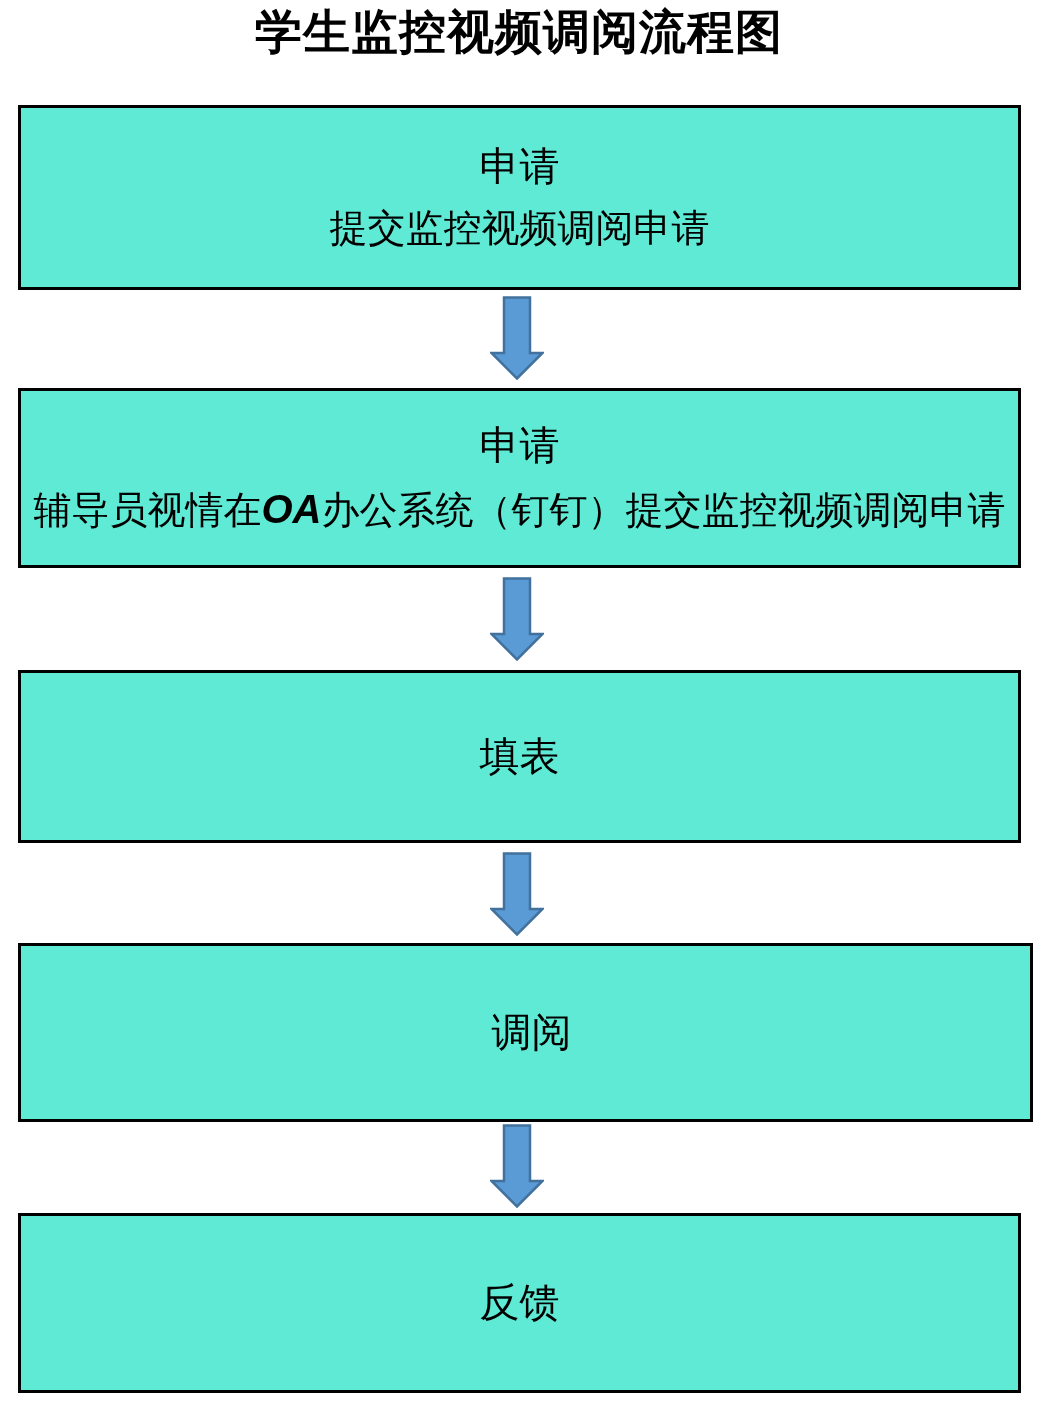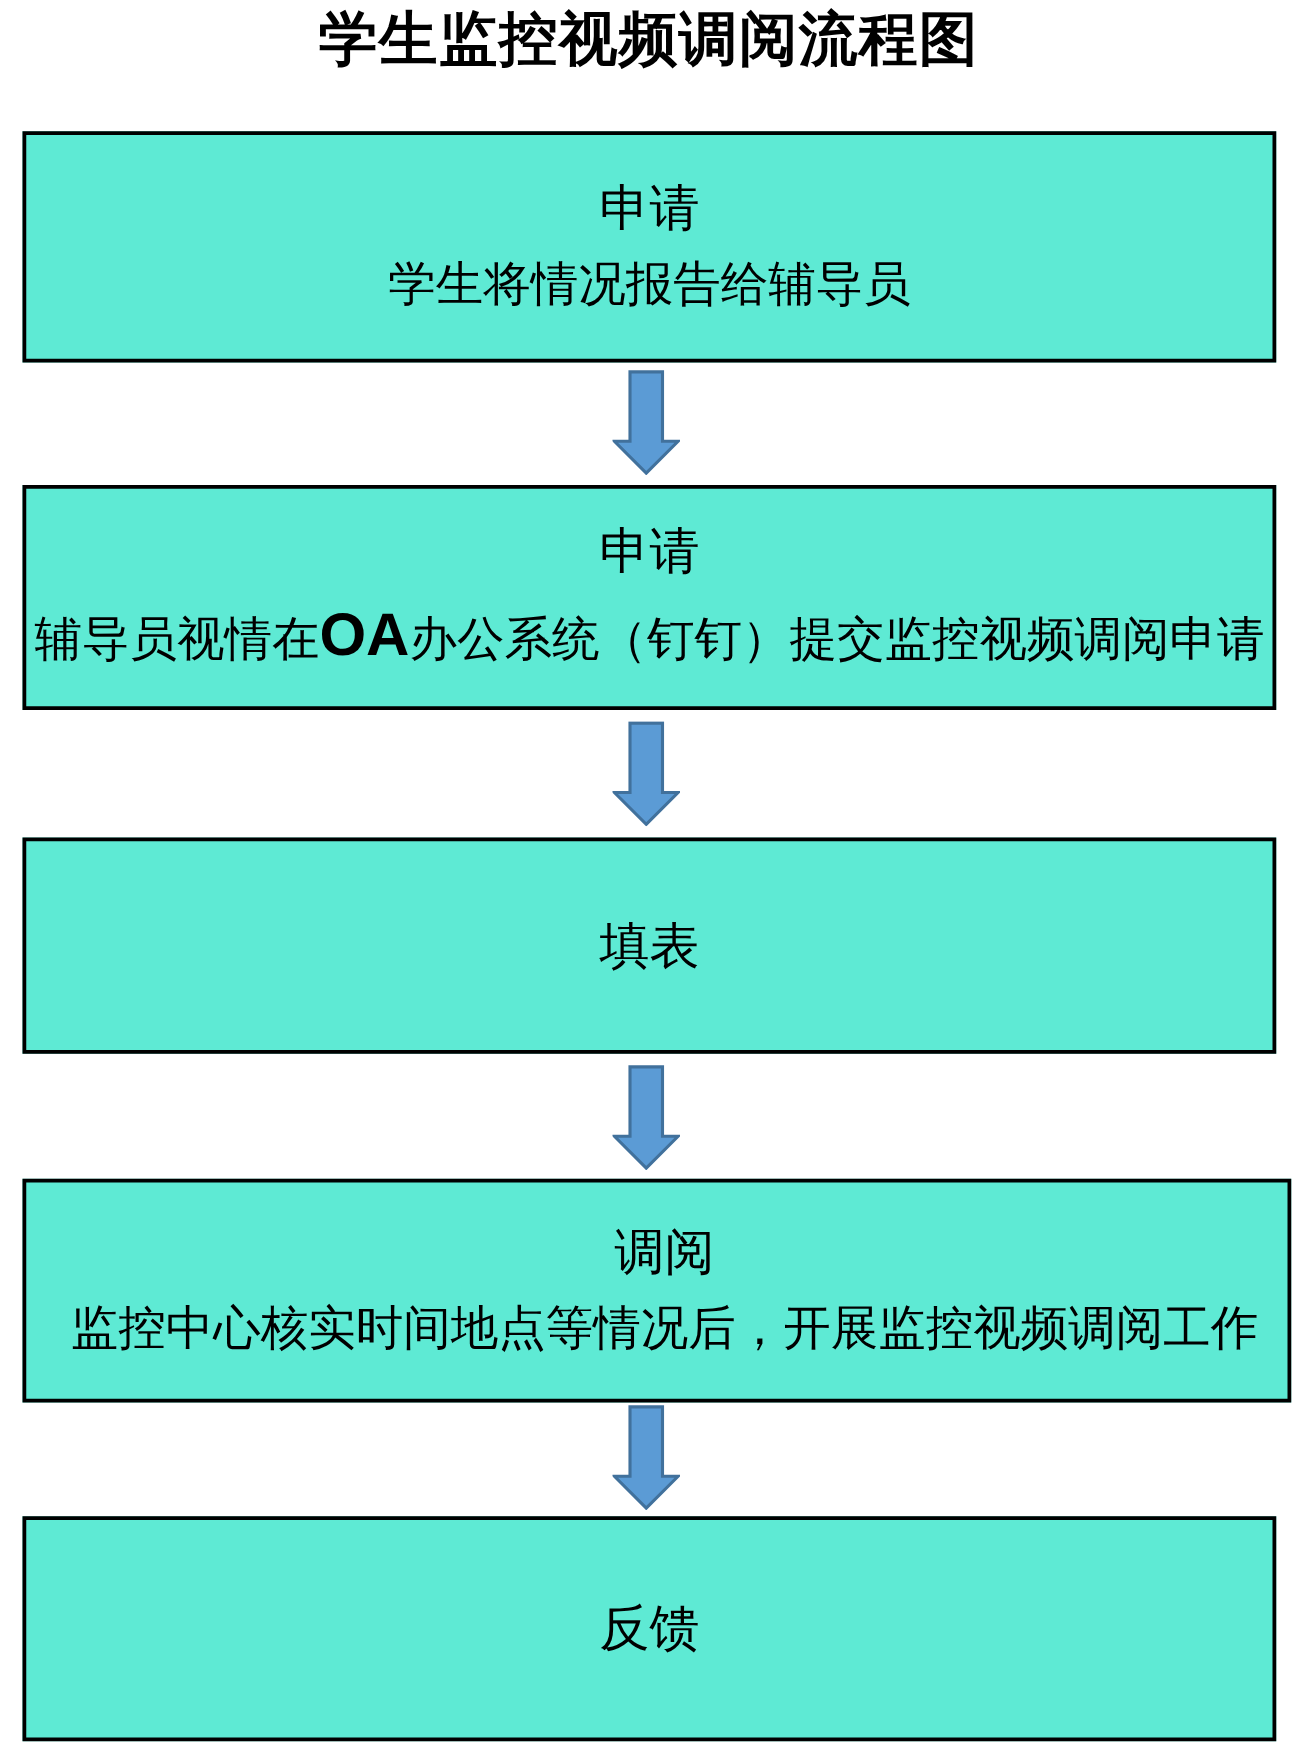--- a/index.html
+++ b/index.html
@@ -39,21 +39,22 @@
   .box-1 { top: 105px; height: 179px; }
   .box-2 { top: 388px; height: 174px; }
   .box-3 { top: 670px; height: 167px; gap: 48px; }
   .box-4 { top: 943px; height: 173px; padding-left: 12px; }
   .box-5 { top: 1213px; height: 174px; }
   .step-heading { font-size: 40px; line-height: 1.15; }
   .step-body   { font-size: 38px; line-height: 1.2; white-space: nowrap; }
   .emphasis-latin {
     font-family: "Liberation Sans", "DejaVu Sans", sans-serif;
     font-weight: bold;
-    font-size: 48px;
+    font-size: 40px;
+    font-style: italic;
   }
   .arrow {
     position: absolute;
     left: 490px;
     width: 54px;
     height: 84px;
   }
   .arrow-1 { top: 296px; }
   .arrow-2 { top: 577px; }
   .arrow-3 { top: 852px; }
@@ -62,21 +63,21 @@
 </style>
 </head>
 <body>
 
 <div class="page">
 
   <div class="title">学生监控视频调阅流程图</div>
 
   <div class="flow-box box-1">
     <div class="step-heading">申请</div>
-    <div class="step-body">学生将情况报告给辅导员</div>
+    <div class="step-body">提交监控视频调阅申请</div>
   </div>
 
   <div class="arrow arrow-1">
     <svg viewBox="0 0 54 84" xmlns="http://www.w3.org/2000/svg">
       <path d="M14 1.5 L40 1.5 L40 57 L52.5 57 L27 82.5 L1.5 57 L14 57 Z" stroke-width="2.5" stroke-linejoin="miter" fill="#5B9BD5" stroke="#41719C"></path>
     </svg>
   </div>
 
   <div class="flow-box box-2">
     <div class="step-heading">申请</div>
@@ -94,21 +95,20 @@
   </div>
 
   <div class="arrow arrow-3">
     <svg viewBox="0 0 54 84" xmlns="http://www.w3.org/2000/svg">
       <path d="M14 1.5 L40 1.5 L40 57 L52.5 57 L27 82.5 L1.5 57 L14 57 Z" stroke-width="2.5" stroke-linejoin="miter" fill="#5B9BD5" stroke="#41719C"></path>
     </svg>
   </div>
 
   <div class="flow-box box-4">
     <div class="step-heading">调阅</div>
-    <div class="step-body">监控中心核实时间地点等情况后，开展监控视频调阅工作</div>
   </div>
 
   <div class="arrow arrow-4">
     <svg viewBox="0 0 54 84" xmlns="http://www.w3.org/2000/svg">
       <path d="M14 1.5 L40 1.5 L40 57 L52.5 57 L27 82.5 L1.5 57 L14 57 Z" stroke-width="2.5" stroke-linejoin="miter" fill="#5B9BD5" stroke="#41719C"></path>
     </svg>
   </div>
 
   <div class="flow-box box-5">
     <div class="step-heading">反馈</div>

